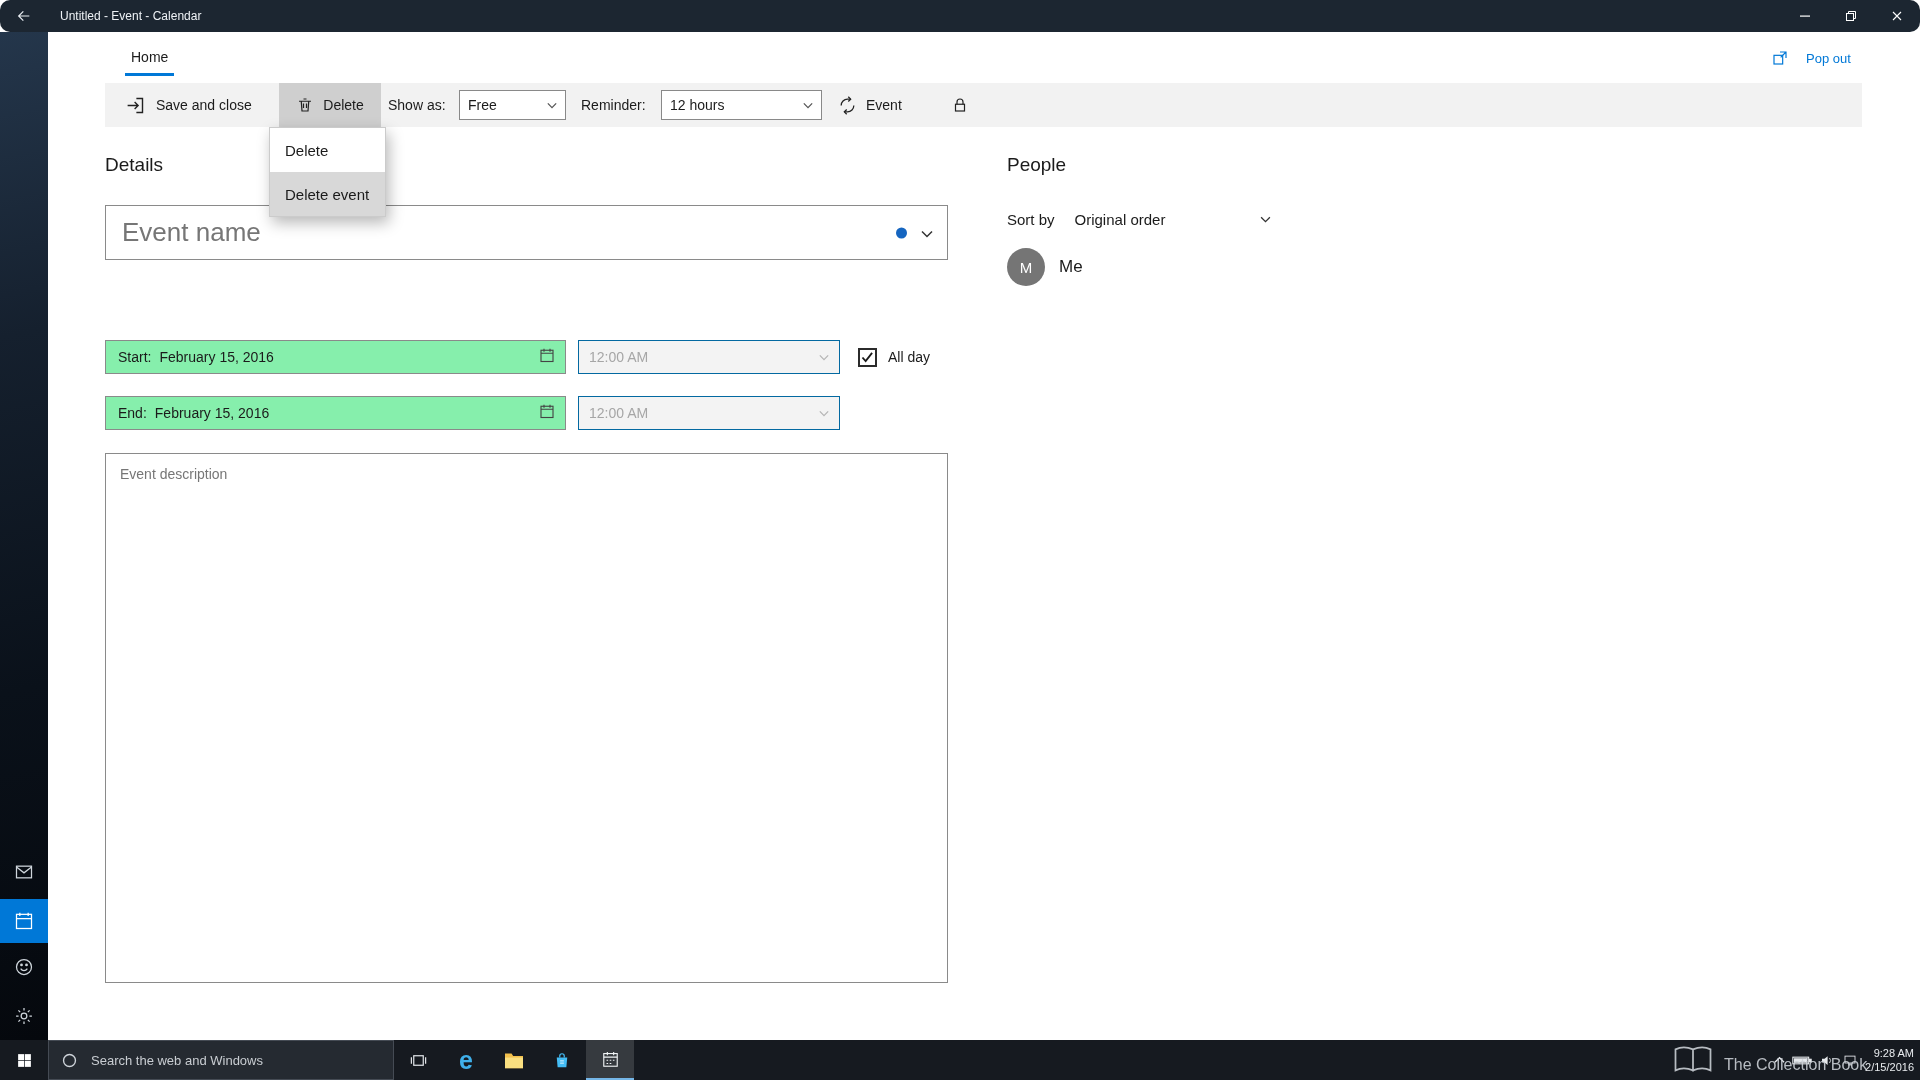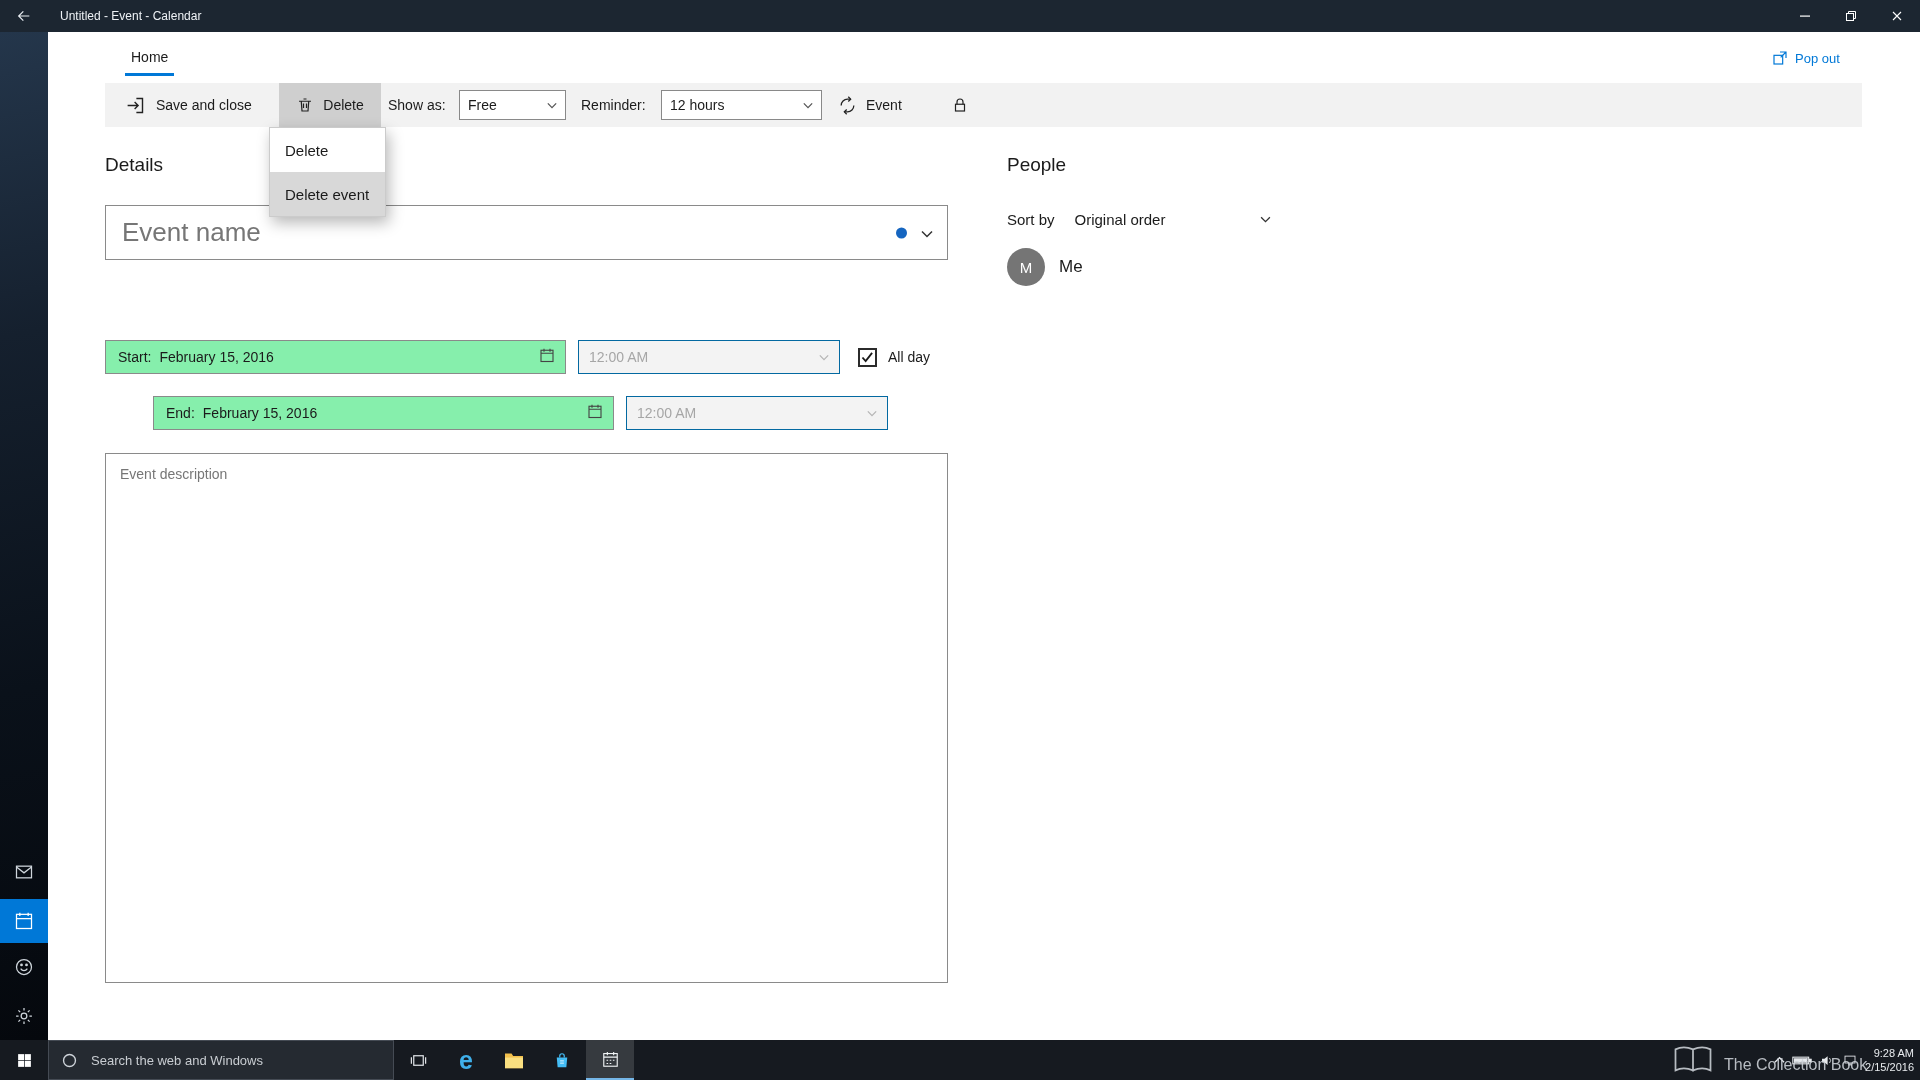--- a/index.html
+++ b/index.html
@@ -1,37 +1,37 @@
 <!DOCTYPE html>
 <html><head>
 <meta charset="utf-8">
 <style>
   * { margin:0; padding:0; box-sizing:border-box; }
   html,body { background:#2a2a2a; }
   body { font-family:"Liberation Sans", sans-serif; }
   .screen { position:relative; width:1920px; height:1080px; background:#ffffff; overflow:hidden; }
 
   
-  .titlebar { position:absolute; left:0; top:0; width:1920px; height:32px; background:#1c2631; }
+  .titlebar { position:absolute; left:0; top:0; width:1920px; height:32px; background:#1c2631;border-radius:10px; }
   .back-btn { position:absolute; left:0; top:0; width:48px; height:32px; display:flex; align-items:center; justify-content:center; color:#e8edf2; font-size:15px; cursor:default; }
   .title-text { position:absolute; left:60px; top:0; height:32px; line-height:32px; font-size:12px; color:#eef2f6; white-space:nowrap; }
   .caption-btns { position:absolute; right:0; top:0; height:32px; display:flex; }
   .cbtn { width:46px; height:32px; display:flex; align-items:center; justify-content:center; }
 
   
   .sidebar { position:absolute; left:0; top:32px; width:48px; height:1008px;
     background:linear-gradient(168deg,#24364b 0%,#15202e 30%,#0a111a 65%,#05080d 100%); }
   .side-item { position:absolute; left:0; width:48px; height:44px; display:flex; align-items:center; justify-content:center; }
   .side-item.active { background:#0078d7; }
 
   
   .app { position:absolute; left:48px; top:32px; width:1872px; height:1008px; background:#fff; }
 
   .tab-home { position:absolute; left:77px; top:8px; height:36px; padding:0 6px; display:flex; align-items:center; font-size:14px; color:#1b1b1b; border-bottom:3px solid #0078d7; }
-  .popout { position:absolute; left:1724px; top:12px; height:28px; display:flex; align-items:center; gap:7px; color:#0078d7; font-size:13px; }
+  .popout { position:absolute; left:1724px; top:12px; height:28px; display:flex; align-items:center; gap:18px; color:#0078d7; font-size:13px; }
 
   .toolbar { position:absolute; left:57px; top:51px; width:1757px; height:44px; background:#f2f2f2; font-size:14px; color:#1b1b1b; }
   .tb-save { position:absolute; left:6px; top:0; height:44px; display:flex; align-items:center; gap:10px; padding:0 14px;text-align:right; }
   .tb-delete { position:absolute; left:174px; top:0; width:102px; height:44px; background:#cfcfcf; display:flex; align-items:center; justify-content:center; gap:9px; }
   .tb-label { position:absolute; top:0; height:44px; display:flex; align-items:center; }
   .tb-combo { position:absolute; top:7px; height:30px; background:#fff; border:1px solid #898989; display:flex; align-items:center; justify-content:space-between; padding:0 8px; }
   .tb-repeat { position:absolute; left:725px; top:0; height:44px; display:flex; align-items:center; gap:9px; padding:0 8px; }
   .tb-lock { position:absolute; left:838px; top:0; height:44px; display:flex; align-items:center; padding:0 8px; }
 
   
@@ -48,21 +48,21 @@
   .event-color-chevron { position:absolute; right:14px; top:50%; transform:translateY(-50%); }
 
   .location-box { position:absolute; left:57px; top:253px; width:843px; height:30px; border:1px solid #8a8a8a; }
   .location-input { width:100%; height:100%; border:none; outline:none; background:transparent; font-family:inherit; font-size:14px; color:#222; padding:0 12px; }
   .location-input::placeholder { color:#767676; opacity:1; }
 
   .date-field { position:absolute; left:57px; width:461px; height:34px; border:1px solid #8a8a8a; display:flex; align-items:center; font-size:14px; color:#1b1b1b; background:#86efac; }
   .date-field .fld-label { margin-left:12px; }
   .date-field .fld-value { margin-left:8px; }
   .date-field .cal-ic { position:absolute; right:9px; top:50%; transform:translateY(-50%); }
-  .row-start { top:308px; } .row-end { top:364px;margin-left:48px; }
+  .row-start { top:308px; } .row-end { top:364px; }
 
   .time-combo { position:absolute; left:530px; width:262px; height:34px; background:#f3f3f3; border:1px solid #0369a1; color:#a6a6a6; font-size:14px; display:flex; align-items:center; justify-content:space-between; padding:0 10px; }
 
   .allday-row { position:absolute; left:810px; top:308px; height:34px; display:flex; align-items:center; gap:11px; }
   .checkbox { width:19px; height:19px; background:#fff; border:2px solid #2b2b2b; display:flex; align-items:center; justify-content:center; }
   .allday-label { font-size:14px; color:#1b1b1b; }
 
   .desc-box { position:absolute; left:57px; top:421px; width:843px; height:530px; border:1px solid #8a8a8a; }
   .desc-textarea { width:100%; height:100%; border:none; outline:none; resize:none; background:transparent; font-family:inherit; font-size:14px; color:#222; padding:12px 14px; }
   .desc-textarea::placeholder { color:#767676; opacity:1; }

